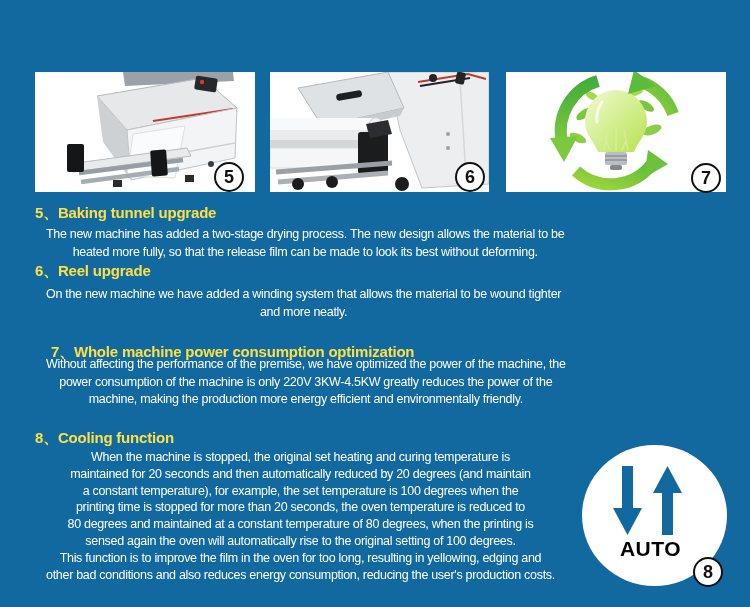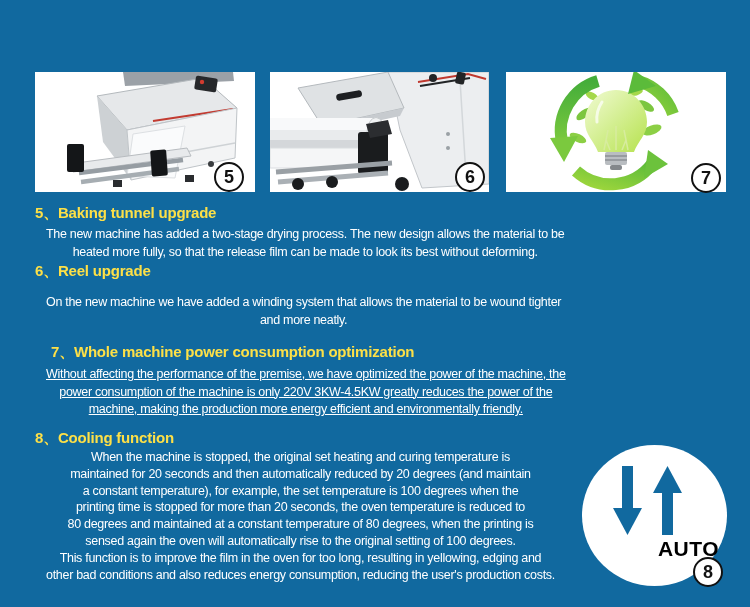--- a/index.html
+++ b/index.html
@@ -33,31 +33,31 @@
     position:absolute;left:35px;
     color:#fde047;font-size:15px;font-weight:700;
     letter-spacing:-0.2px;white-space:nowrap;
   }
   .section-body{
     position:absolute;left:46px;
     color:#ffffff;font-size:12.5px;font-weight:400;
     letter-spacing:-0.3px;line-height:17.5px;white-space:nowrap;text-align:center;
   }
   .h-5{top:204px;} .b-5{top:226px;}
-  .h-6{top:262px;} .b-6{top:294px;}
-  .h-7{top:343px;margin-left:16px;} .b-7{top:366px;text-decoration:underline;}
+  .h-6{top:262px;} .b-6{top:286px;}
+  .h-7{top:343px;margin-left:16px;} .b-7{top:356px;}
   .h-8{top:429px;} .b-8{top:449px;line-height:16.8px;}
   .auto-circle{
     position:absolute;left:582px;top:445px;
     width:145px;height:141px;background:#ffffff;border-radius:50%;
   }
   .auto-arrows{position:absolute;left:0;top:0;}
   .auto-label{
     position:absolute;left:0;right:8px;top:92px;
-    text-align:right;color:#000000;
+    text-align:center;color:#000000;
     font-size:21px;font-weight:800;letter-spacing:0.5px;
   }
   svg{display:block;}
 </style>
 </head>
 <body>
 
 <div class="page">
 
   <div class="panel panel-1">

